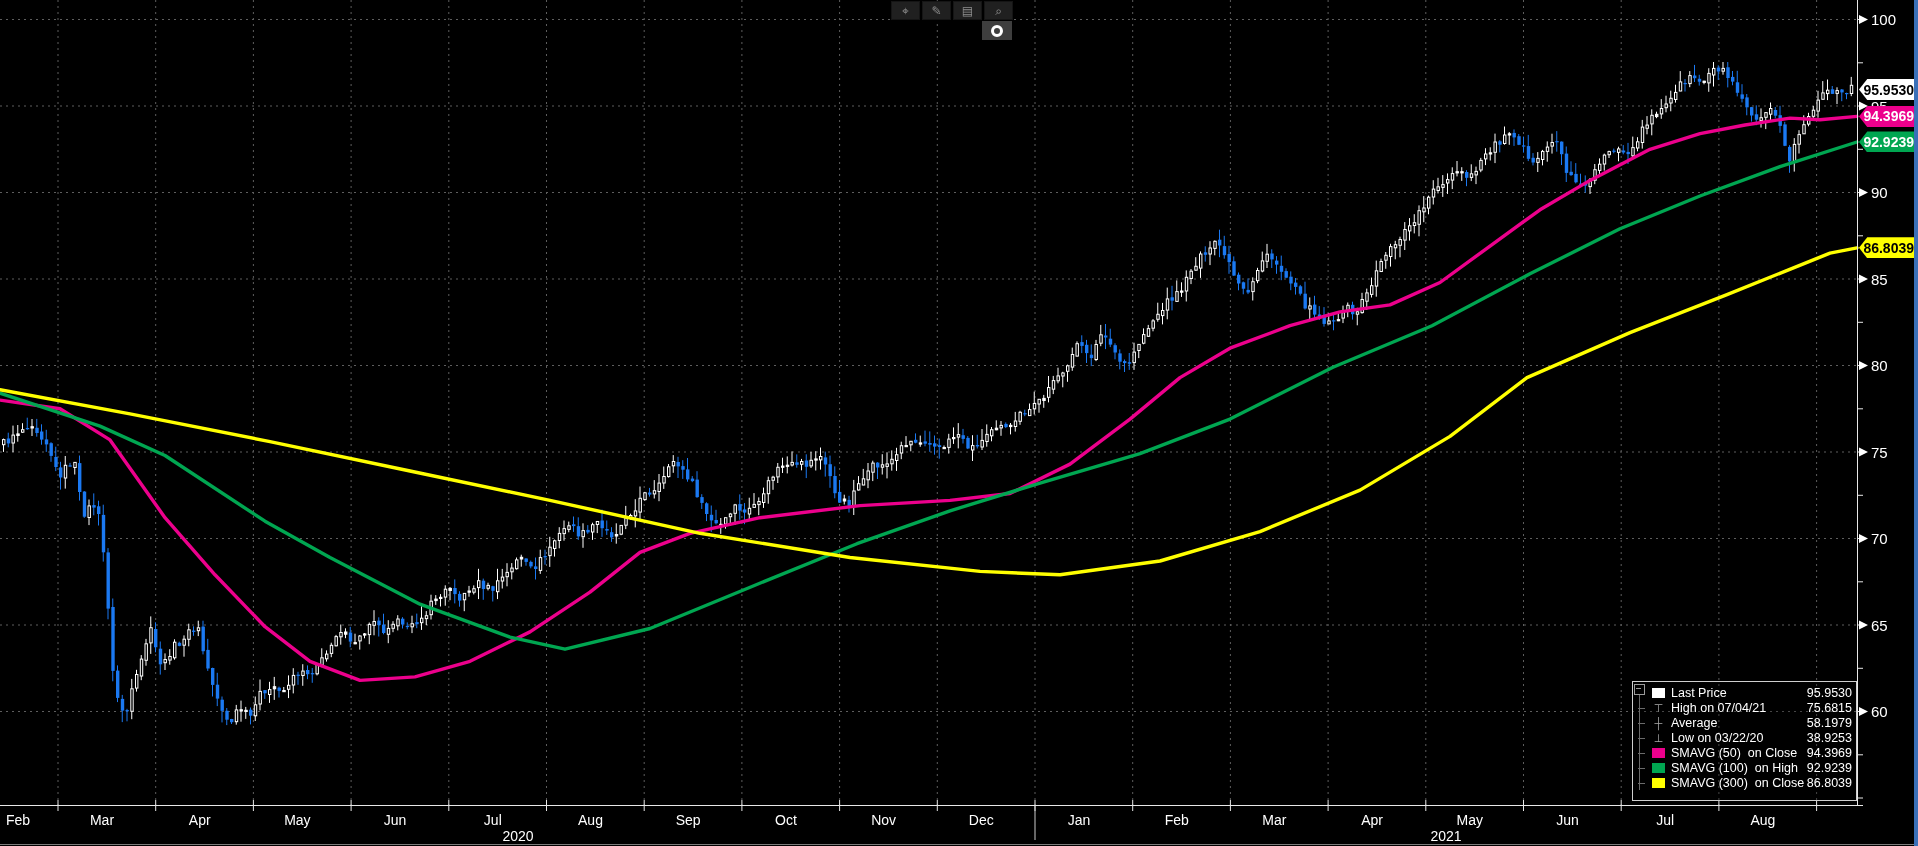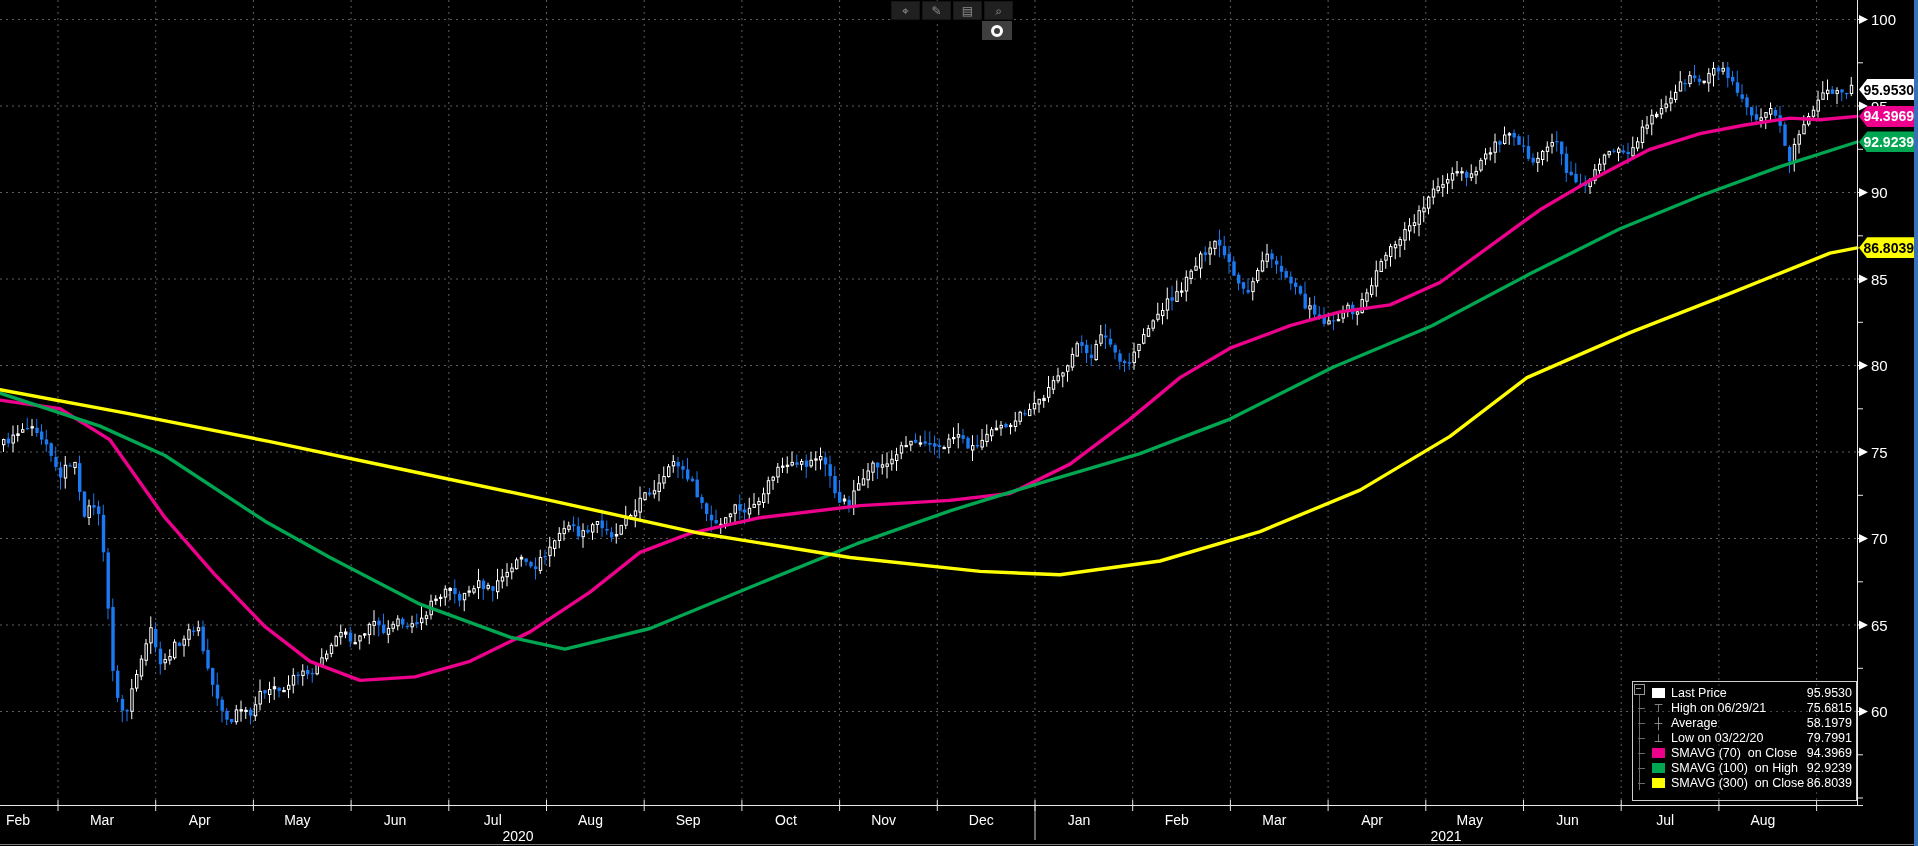--- a/index.html
+++ b/index.html
@@ -953,36 +953,36 @@
 
   <div class="legend">
     <div class="lg-expand"></div>
     <div class="lg-row">
       <span class="lg-ico" style="background: rgb(255, 255, 255);"></span>
       <span class="lg-label">Last Price</span>
       <span class="lg-val">95.9530</span>
     </div>
     <div class="lg-row">
       <span class="lg-ico">⊤</span>
-      <span class="lg-label">High on 06/29/21</span>
+      <span class="lg-label">High on 07/04/21</span>
       <span class="lg-val">75.6815</span>
     </div>
     <div class="lg-row">
       <span class="lg-ico">┼</span>
       <span class="lg-label">Average</span>
       <span class="lg-val">58.1979</span>
     </div>
     <div class="lg-row">
       <span class="lg-ico">⊥</span>
       <span class="lg-label">Low on 03/22/20</span>
-      <span class="lg-val">79.7991</span>
+      <span class="lg-val">38.9253</span>
     </div>
     <div class="lg-row">
       <span class="lg-ico" style="background: rgb(236, 0, 140);"></span>
-      <span class="lg-label">SMAVG (70)  on Close</span>
+      <span class="lg-label">SMAVG (50)  on Close</span>
       <span class="lg-val">94.3969</span>
     </div>
     <div class="lg-row">
       <span class="lg-ico" style="background: rgb(0, 166, 81);"></span>
       <span class="lg-label">SMAVG (100)  on High</span>
       <span class="lg-val">92.9239</span>
     </div>
     <div class="lg-row">
       <span class="lg-ico" style="background: rgb(255, 255, 0);"></span>
       <span class="lg-label">SMAVG (300)  on Close</span>

